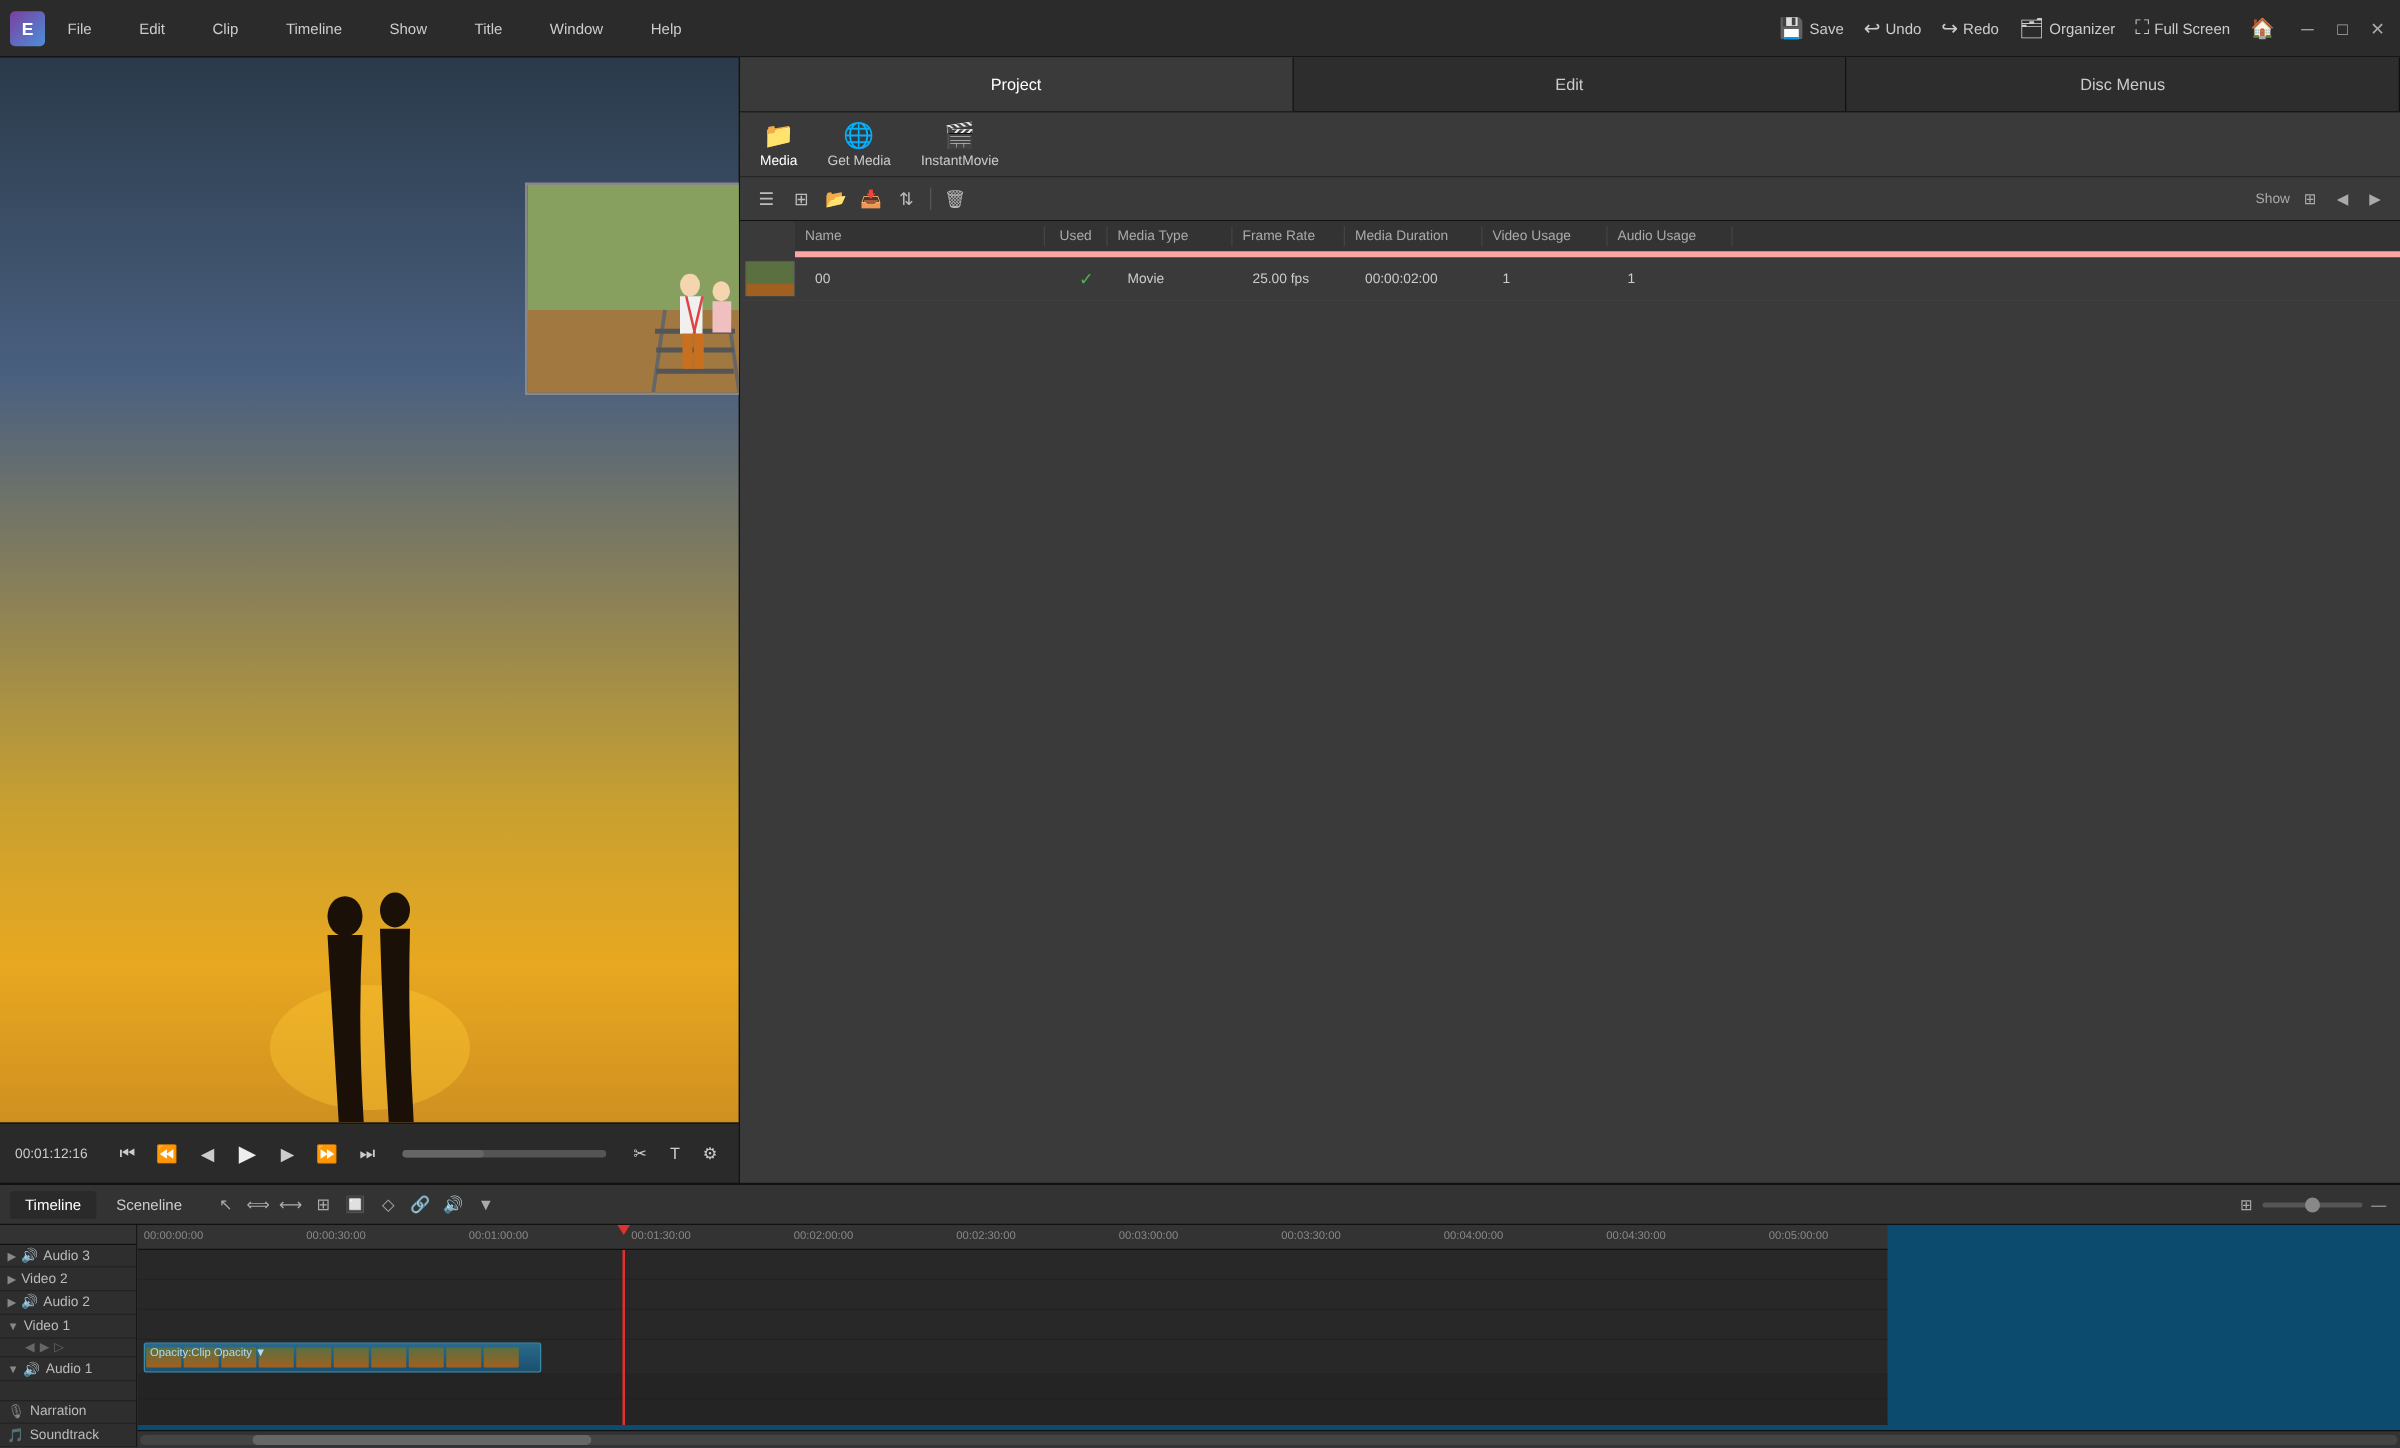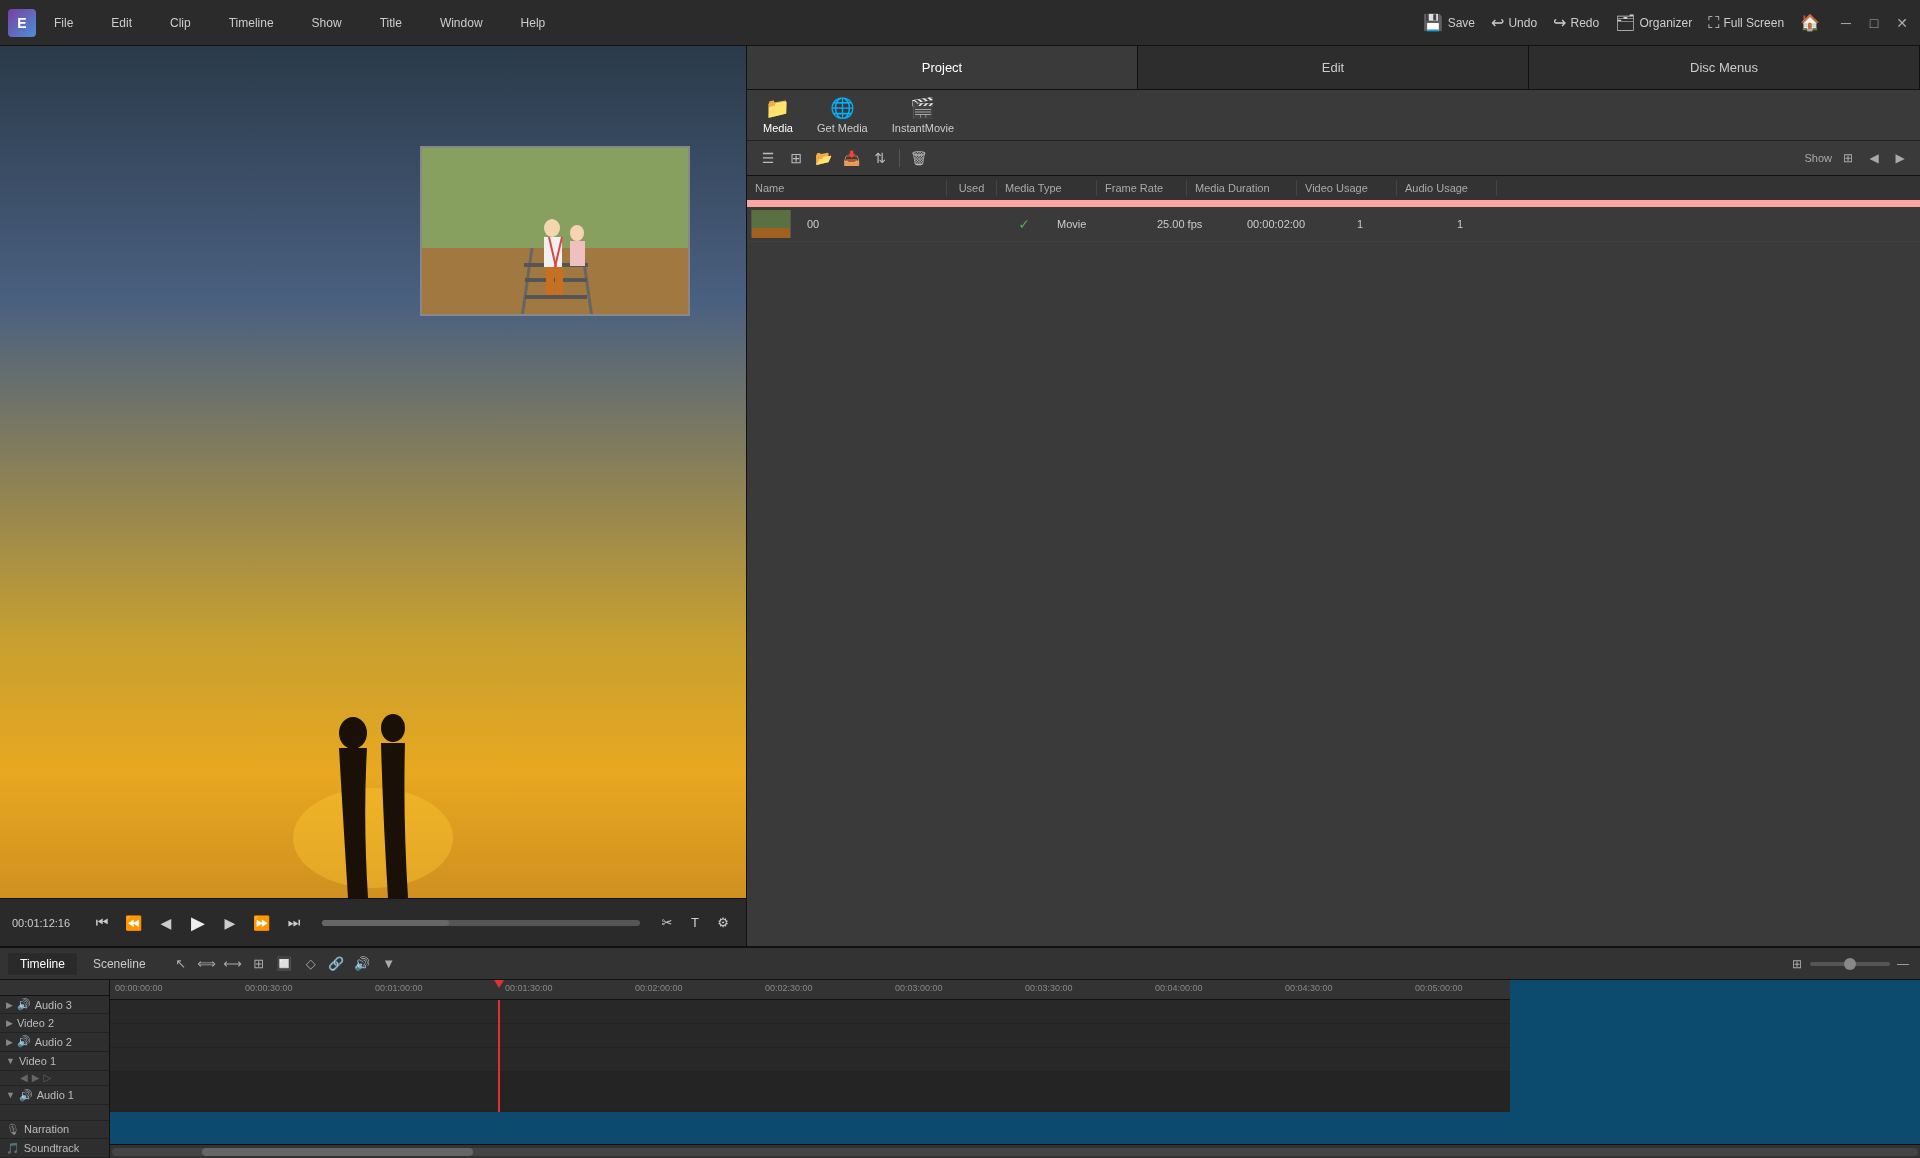--- a/index.html
+++ b/index.html
@@ -51,21 +51,21 @@
     }
 
     
     #main-layout {
       display: flex;
       height: calc(1158px - 46px - 180px - 32px);
     }
 
     
     #preview-panel {
-      width: 747px;
+      width: 592px;
       background: #1a1a1a;
       display: flex;
       flex-direction: column;
       position: relative;
       border-right: 1px solid #111;
     }
     #preview-canvas {
       flex: 1;
       position: relative;
       overflow: hidden;
@@ -181,22 +181,23 @@
 
     
     #media-list {
       flex: 1;
       overflow-y: auto;
       background: #3a3a3a;
     }
     #media-list-header {
       display: flex;
       background: #333;
-      border-bottom: 7px solid #fca5a5;
+      border-bottom: 5px solid #fca5a5;
       padding: 4px 0;
+      margin-left: 44px;
     }
     .col-header {
       padding: 2px 8px;
       font-size: 11px;
       color: #aaa;
       border-right: 1px solid #444;
     }
     .col-name { width: 200px; }
     .col-used { width: 50px; text-align: center; }
     .col-mediatype { width: 100px; }
@@ -678,20 +679,37 @@
 
         <div id="playhead" style="height: calc(100% - 20px); top: 20px;">
         </div>
 
         <div class="track-row" style="background:#282828;"></div>
 
         <div class="track-row" style="background:#282828;"></div>
 
         <div class="track-row" style="background:#282828;"></div>
 
+        <div class="track-row" style="background:#282828; height:28px;">
+          <div class="track-clip clip-video" style="left:5px; width:318px; height:24px; top:2px;">
+            <div class="clip-video-inner">
+              <div class="clip-thumb"></div>
+              <div class="clip-thumb"></div>
+              <div class="clip-thumb"></div>
+              <div class="clip-thumb"></div>
+              <div class="clip-thumb"></div>
+              <div class="clip-thumb"></div>
+              <div class="clip-thumb"></div>
+              <div class="clip-thumb"></div>
+              <div class="clip-thumb"></div>
+              <div class="clip-thumb"></div>
+            </div>
+            <span class="clip-label">Opacity:Clip Opacity ▼</span>
+          </div>
+        </div>
 
         <div class="track-row" style="height:20px; background:#242424;"></div>
 
 
         <div class="track-row" style="height:20px; background:#242424;"></div>
 
       </div>
 
       <div id="timeline-scrollbar" style="position:absolute; bottom:0; left:0; right:0;">
         <div class="scroll-track">

